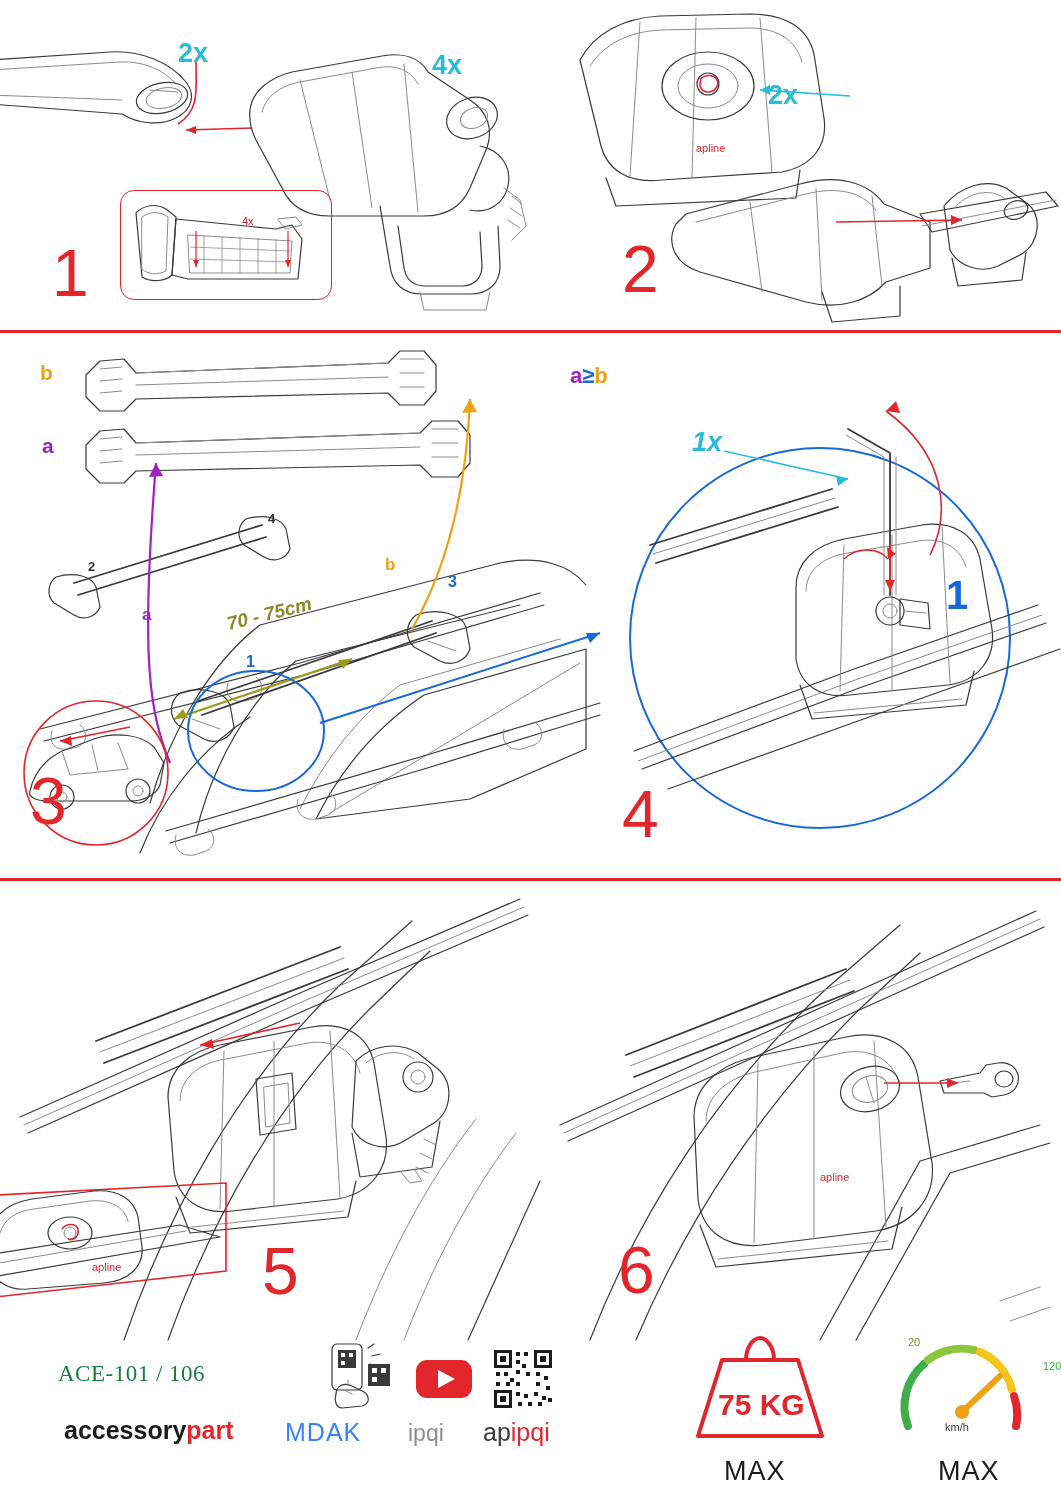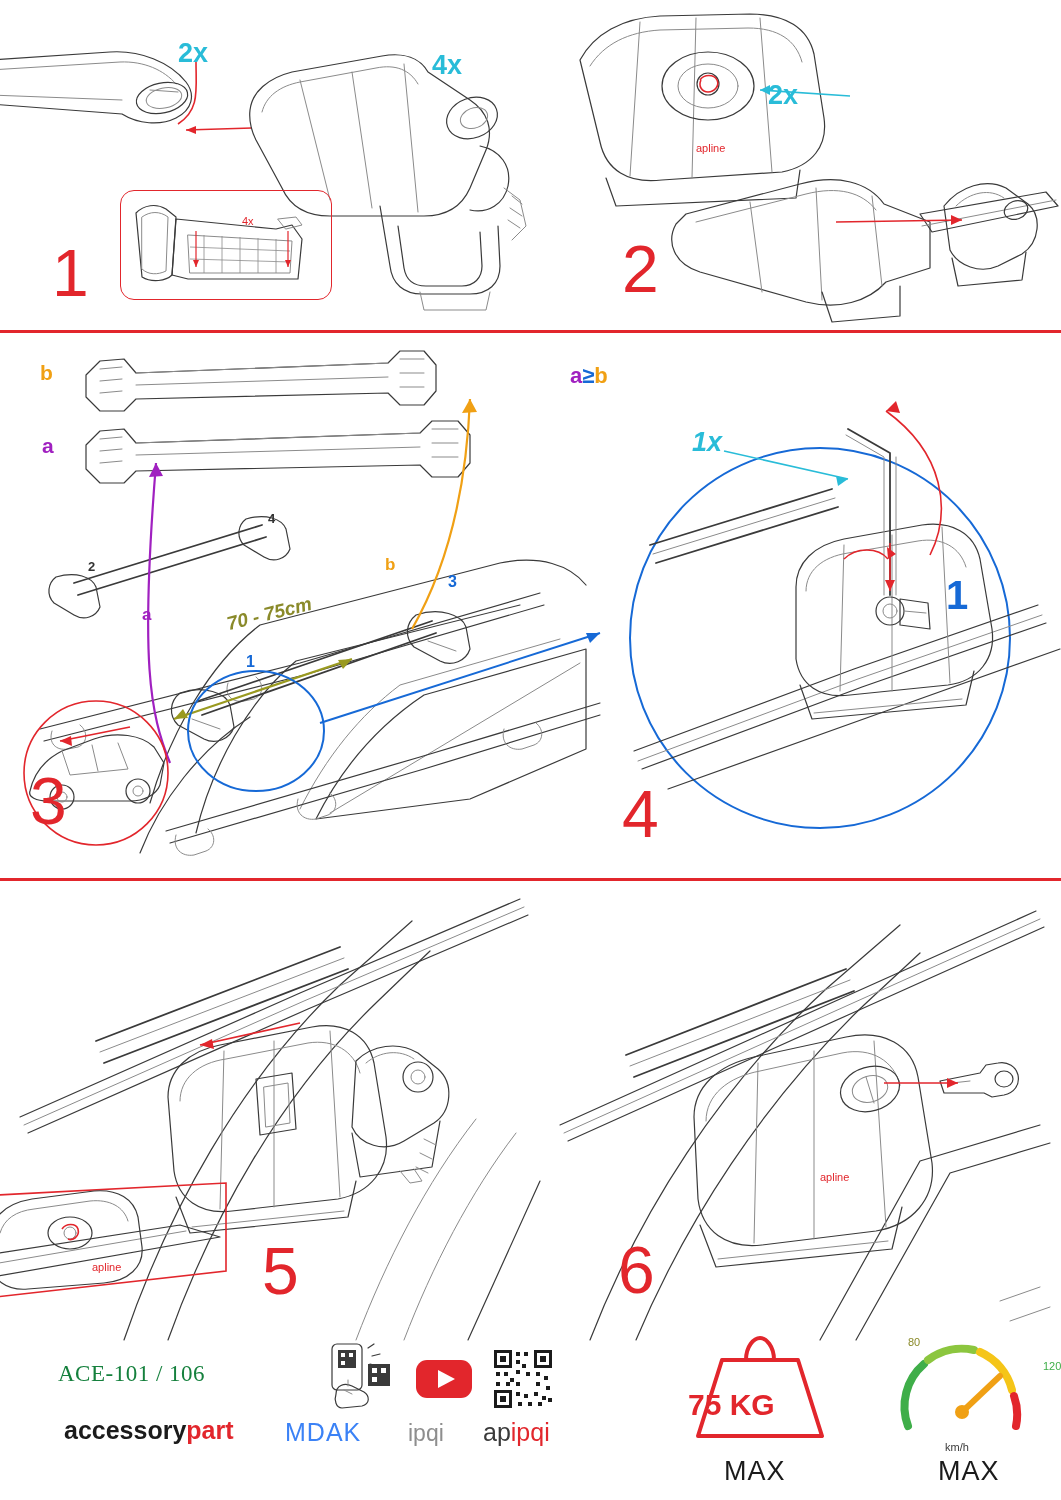--- a/index.html
+++ b/index.html
@@ -658,30 +658,30 @@
     <div class="brand-mdak" style="top:78px;">MDAK</div>
     <div class="brand-ipqi" style="top:80px;">ipqi</div>
     <div class="brand-apline" style="top:78px;">
       <span class="p1">ap</span><span class="p2">ipqi</span>
     </div>
 
     <svg style="position:absolute;left:680px;top:-10px;" width="160" height="120" viewBox="0 0 160 120">
       <path d="M42,30 L118,30 L142,106 L18,106 Z" fill="none" stroke="#e2262c" stroke-width="4" stroke-linejoin="round"></path>
       <path d="M66,30 C66,16 74,8 80,8 C86,8 94,16 94,30" fill="none" stroke="#e2262c" stroke-width="4"></path>
     </svg>
-    <div class="weight-text" style="left:688px;top:48px;">75 KG</div>
+    <div class="weight-text" style="left:718px;top:48px;">75 KG</div>
     <div class="max-label" style="left:724px;top:116px;">MAX</div>
 
     <svg style="position:absolute;left:888px;top:-12px;" width="150" height="124" viewBox="0 0 150 124">
       <path d="M20,98 A56,56 0 0 1 36,36" fill="none" stroke="#3fae49" stroke-width="8" stroke-linecap="round"></path>
       <path d="M40,32 A56,56 0 0 1 86,22" fill="none" stroke="#8cc63f" stroke-width="8" stroke-linecap="round"></path>
       <path d="M92,24 A56,56 0 0 1 124,62" fill="none" stroke="#f5c518" stroke-width="8" stroke-linecap="round"></path>
       <path d="M126,68 A56,56 0 0 1 128,98" fill="none" stroke="#e2262c" stroke-width="8" stroke-linecap="round"></path>
       <circle cx="74" cy="84" r="7" fill="#f0a014"></circle>
       <path d="M74,84 L112,48" stroke="#f0a014" stroke-width="6" stroke-linecap="round"></path>
     </svg>
-    <div class="speed-small" style="left:908px;top:-4px;">80</div>
+    <div class="speed-small" style="left:908px;top:-4px;">20</div>
     <div class="speed-small" style="left:1001px;top:20px;color:#3fae49;margin-left:42px;">120</div>
-    <div class="kmh" style="left:945px;top:101px;">km/h</div>
+    <div class="kmh" style="left:945px;top:81px;">km/h</div>
     <div class="max-label" style="left:938px;top:116px;">MAX</div>
   </div>
 
 </div>
 
 </body></html>

